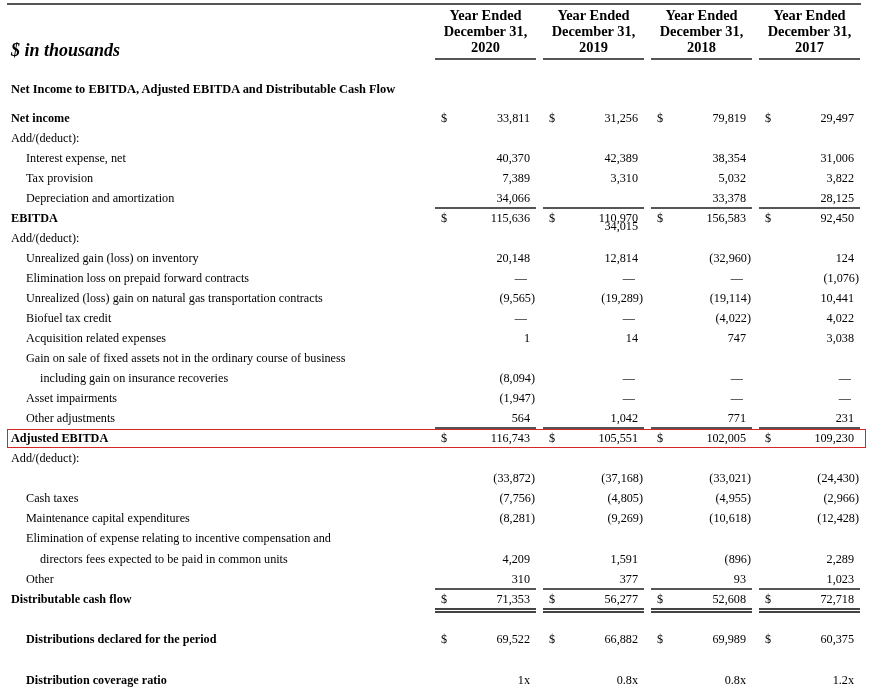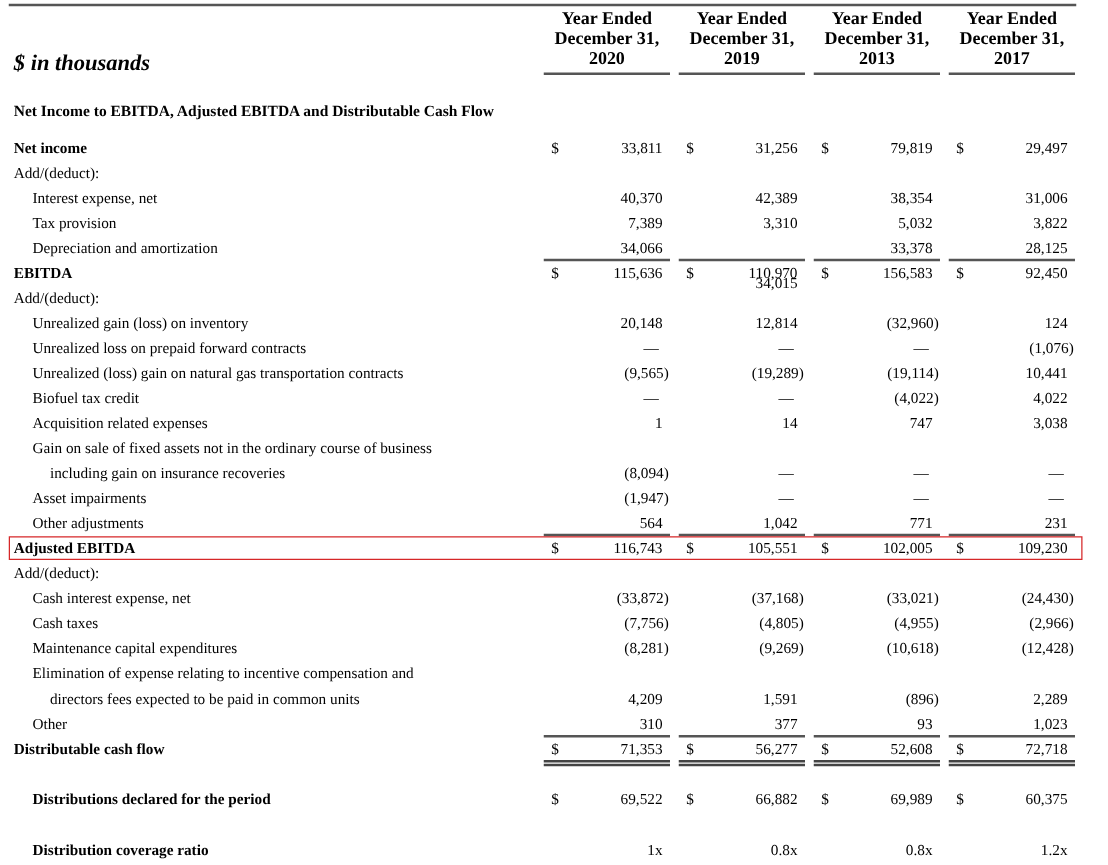--- a/index.html
+++ b/index.html
@@ -125,21 +125,21 @@
   <span class="line">2020</span>
 </div>
 <div class="hdr-col" style="left:543px">
   <span class="line">Year Ended</span>
   <span class="line">December 31,</span>
   <span class="line">2019</span>
 </div>
 <div class="hdr-col" style="left:651px">
   <span class="line">Year Ended</span>
   <span class="line">December 31,</span>
-  <span class="line">2013</span>
+  <span class="line">2018</span>
 </div>
 <div class="hdr-col" style="left:759px">
   <span class="line">Year Ended</span>
   <span class="line">December 31,</span>
   <span class="line">2017</span>
 </div>
 <div class="hdr-underline" style="left:435px"></div>
 <div class="hdr-underline" style="left:543px"></div>
 <div class="hdr-underline" style="left:651px"></div>
 <div class="hdr-underline" style="left:759px"></div>
@@ -245,21 +245,21 @@
         <span class="val">12,814</span>
       </div>
       <div class="cell" style="left: 651px;">
         <span class="val neg">(32,960)</span>
       </div>
       <div class="cell" style="left: 759px;">
         <span class="val">124</span>
       </div>
     </div>
     <div class="row" style="top: 268px;">
-      <span class="label ind1">Unrealized loss on prepaid forward contracts</span>
+      <span class="label ind1">Elimination loss on prepaid forward contracts</span>
       <div class="cell" style="left: 435px;">
         <span class="val dash">—</span>
       </div>
       <div class="cell" style="left: 543px;">
         <span class="val dash">—</span>
       </div>
       <div class="cell" style="left: 651px;">
         <span class="val dash">—</span>
       </div>
       <div class="cell" style="left: 759px;">
@@ -375,21 +375,20 @@
       </div>
       <div class="cell" style="left: 759px;">
         <span class="cur">$</span>
         <span class="val">109,230</span>
       </div>
     </div>
     <div class="row" style="top: 448px;">
       <span class="label ">Add/(deduct):</span>
     </div>
     <div class="row" style="top: 468px;">
-      <span class="label ind1">Cash interest expense, net</span>
       <div class="cell" style="left: 435px;">
         <span class="val neg">(33,872)</span>
       </div>
       <div class="cell" style="left: 543px;">
         <span class="val neg">(37,168)</span>
       </div>
       <div class="cell" style="left: 651px;">
         <span class="val neg">(33,021)</span>
       </div>
       <div class="cell" style="left: 759px;">

